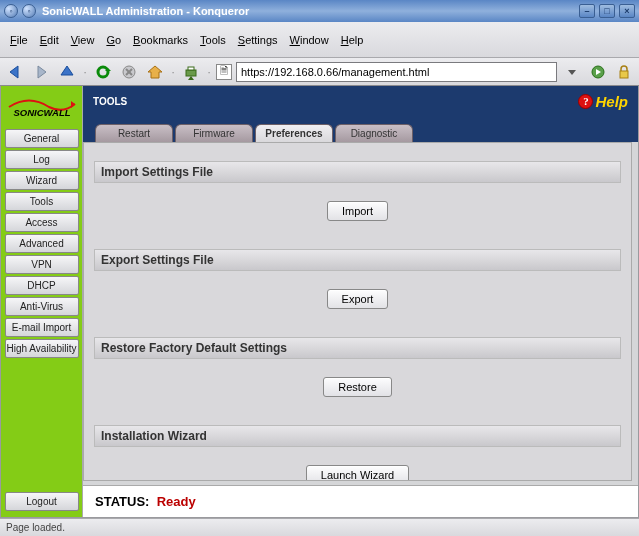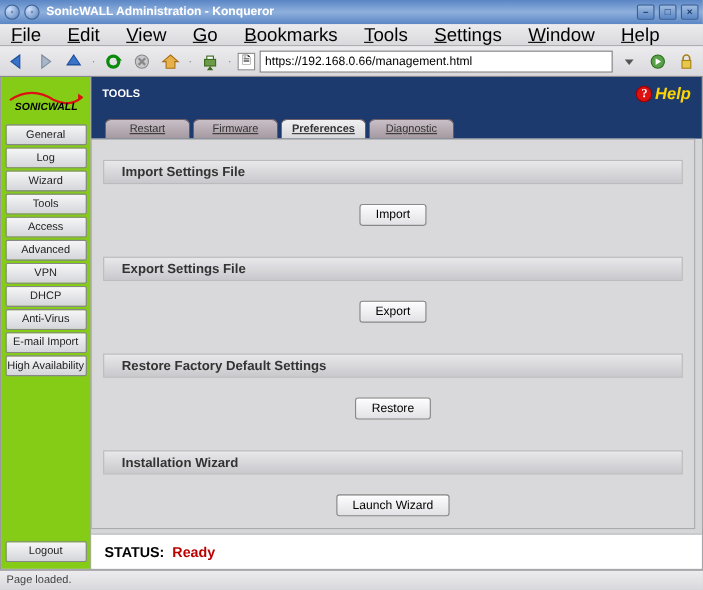--- a/index.html
+++ b/index.html
@@ -34,25 +34,25 @@
   .titlebar .title { margin-left:6px; flex:1;}
   .titlebar .right-icons { display:flex; gap:4px;}
   .titlebar .winbtn {
     width:16px; height:14px;
     background: linear-gradient(#9fbce0,#5a86c5);
     border:1px solid #3a5f93; border-radius:2px;
     display:flex;align-items:center;justify-content:center;color:#1a3a6a;font-size:9px;font-weight:bold;
   }
   
   .menubar {
-    height: 20px;
+    height: 36px;
     background: linear-gradient(#ececef,#d9d9dd);
     border-bottom:1px solid #a9a9ad;
-    display:flex; align-items:center; padding:0 4px; gap:12px;
-    font-size:17px;
+    display:flex; align-items:center; padding:0 4px; gap:0;
+    font-size:11px;
   }
   .menubar span { padding: 2px 6px; }
   .menubar span u { text-decoration: underline; }
   
   .toolbar {
     height: 28px;
     background: linear-gradient(#ececef,#d9d9dd);
     border-bottom:1px solid #8a8a8e;
     display:flex; align-items:center; padding:0 4px; gap:4px;
   }
@@ -106,35 +106,35 @@
     color:#fff;display:flex;align-items:center;justify-content:center;font-size:11px;font-style:normal;font-family:serif;
   }
   .tabstrip{
     height:26px; background:#1c3a6e; display:flex;align-items:flex-end; padding-left:12px;
   }
   .tab{
     min-width:78px; height:18px; background:linear-gradient(#c9bfc6,#a599a0);
     border-top-left-radius:6px;border-top-right-radius:6px;
     display:flex;align-items:center;justify-content:center;
     font-size:10px;color:#333; margin-right:2px;
-    border:1px solid #6d6068;border-bottom:none;text-decoration:underline;
+    border:1px solid #6d6068;border-bottom:none;
   }
   .tab.active{
     background:linear-gradient(#f0eff2,#d9d8db);
     font-weight:bold;
   }
   .panel{
     flex:1; background:#d9d8db; border:1px solid #aaa; margin:0 6px 4px 0;
     padding:8px 10px; overflow:auto;
   }
   .section-hdr{
     background:linear-gradient(#e8e7ea,#c9c8cc);
     border:1px solid #bbb;
     height:22px; display:flex;align-items:center;
-    font-weight:bold; font-size:12px; padding:0 16px; color:#333;
+    font-weight:bold; font-size:12px; padding:0 6px; color:#333;
     margin-top:10px;
   }
   .section-body{
     display:flex;justify-content:center; padding:18px 0;
   }
   .action-btn{
     background:linear-gradient(#fdfdfe,#e2e2e6);
     border:1px solid #888; border-radius:3px;
     padding:3px 14px; font-size:11px;
     box-shadow:0 1px 0 #fff inset;

